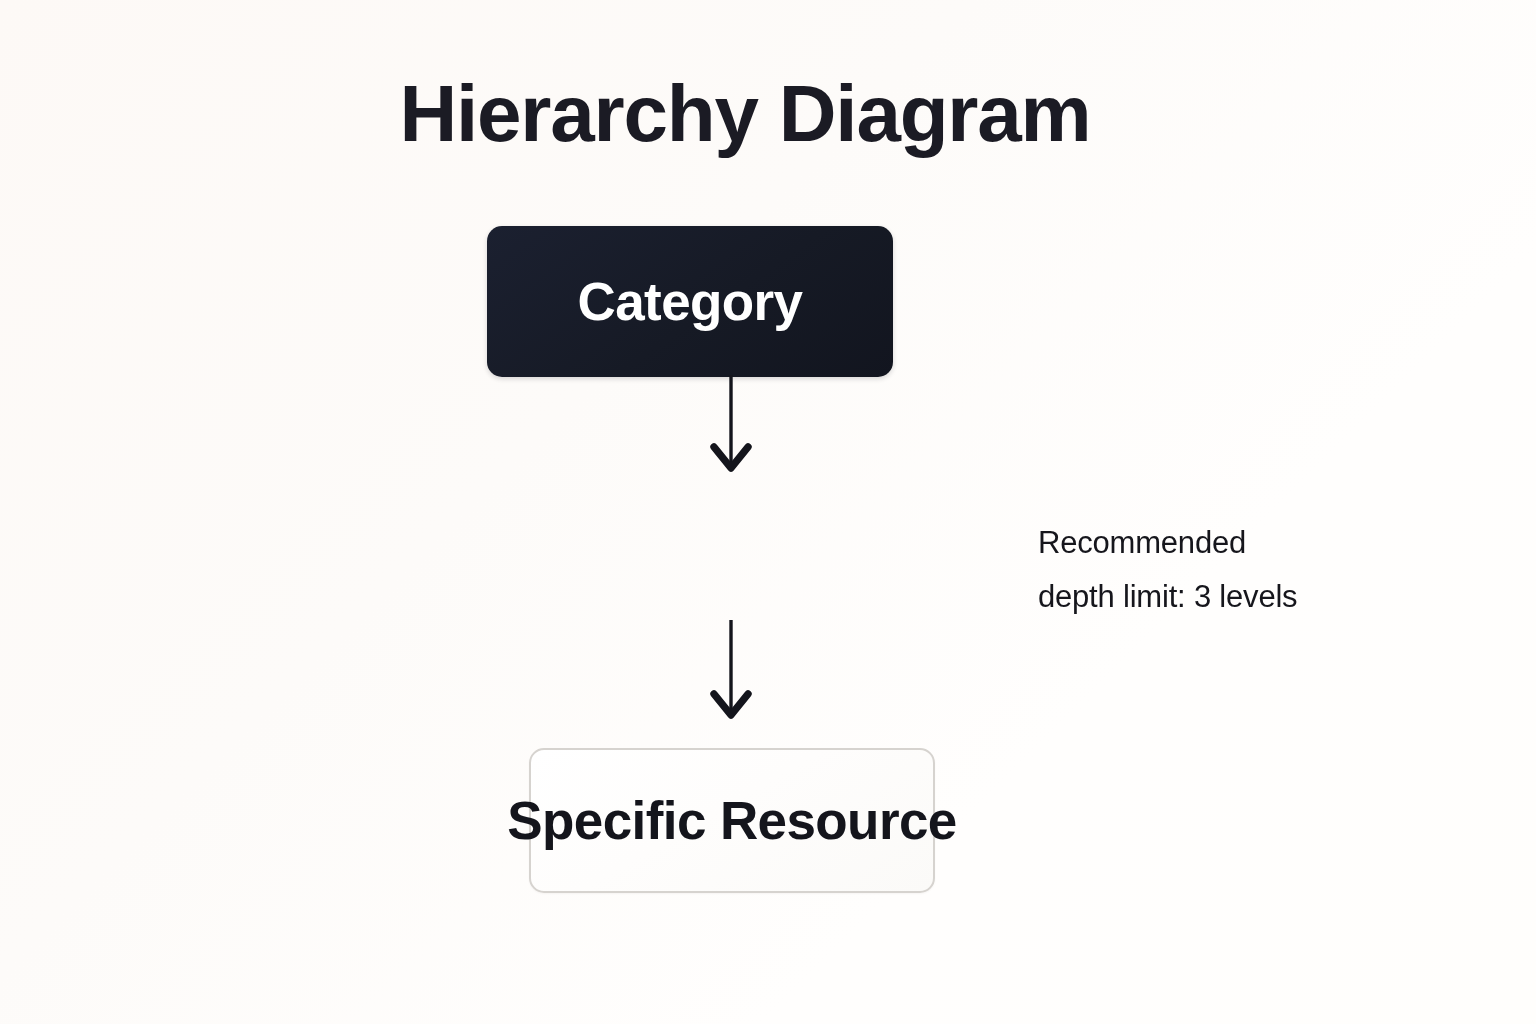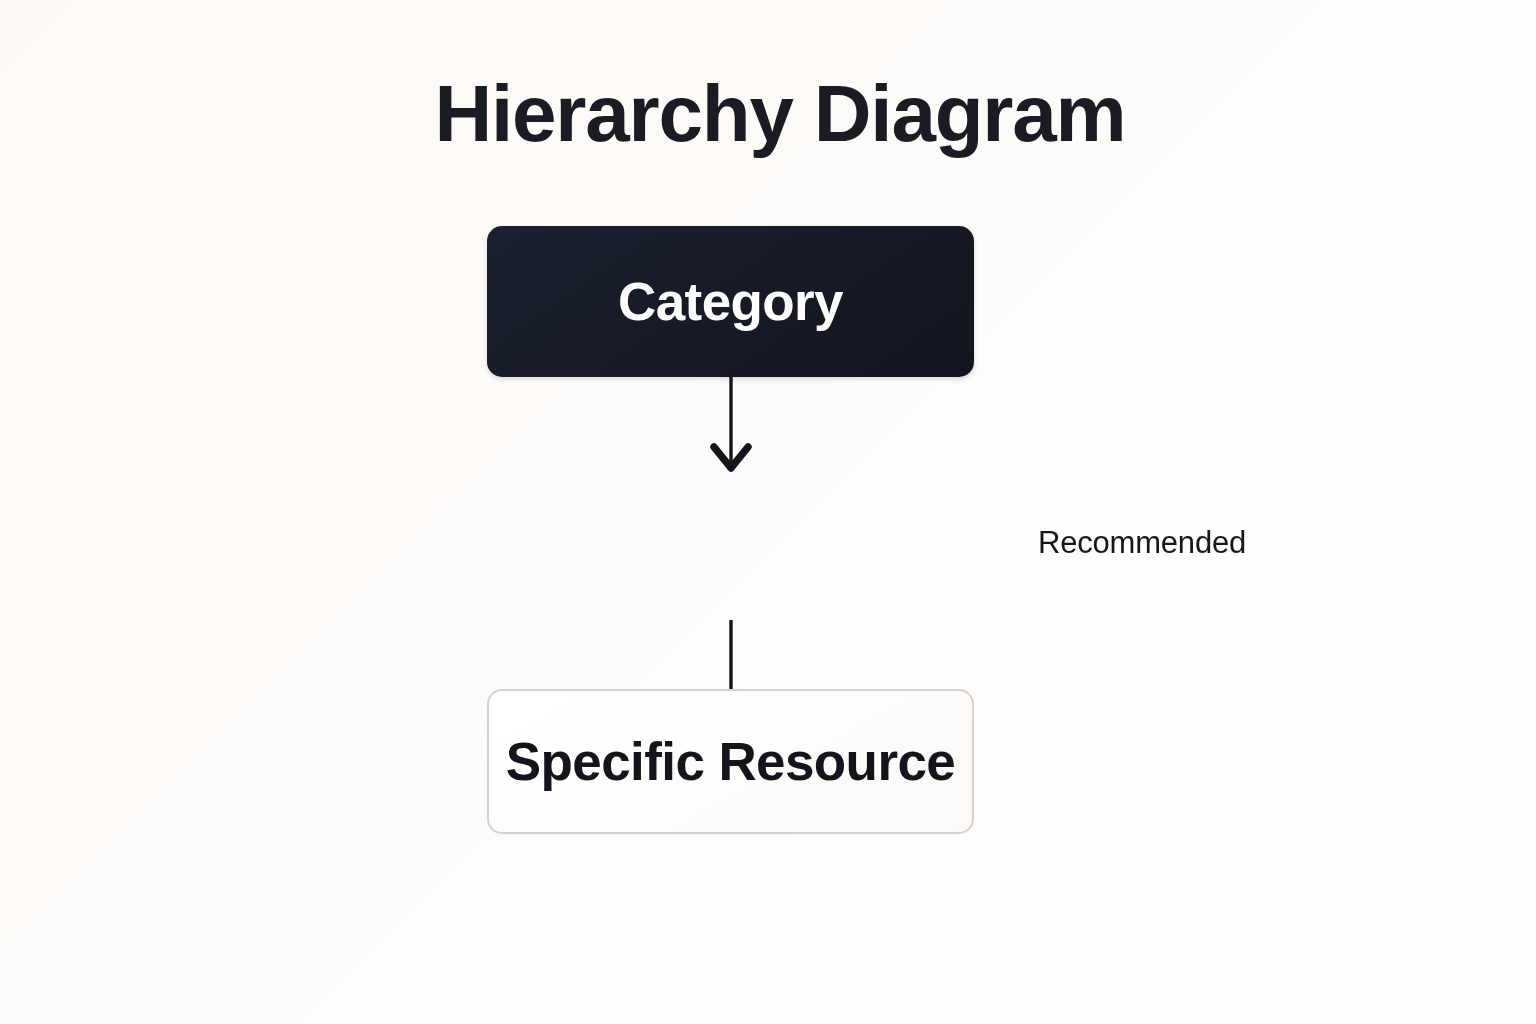--- a/index.html
+++ b/index.html
@@ -30,28 +30,27 @@
     left: 0;
     top: 74px;
     width: 1490px;
     text-align: center;
     font-size: 80px;
     font-weight: 700;
     letter-spacing: -1.2px;
     color: #1b1b24;
     line-height: 1;
     white-space: nowrap;
-    padding-left: 35px;
   }
 
   
   .node {
     position: absolute;
     left: 487px;
-    width: 487px;
+    width: 406px;
     box-sizing: border-box;
     display: flex;
     align-items: center;
     justify-content: center;
     border-radius: 15px;
   }
 
   .node-label {
     font-size: 53px;
     line-height: 1.05;
@@ -80,22 +79,23 @@
     color: #14151c;
     font-weight: 600;
   }
 
   .node-mid {
     top: 475px;
     height: 147px;
   }
 
   .node-leaf {
-    top: 689px;
+    top: 748px;
     height: 145px;
+    margin-left: 42px;
   }
 
   
   .connector {
     position: absolute;
     left: 703px;
     width: 56px;
   }
   .connector svg {
     display: block;
@@ -146,15 +146,16 @@
       <path d="M11 74 L28 95 L45 74" stroke="#14151c" stroke-width="7.4" stroke-linecap="round" stroke-linejoin="round" fill="none"></path>
     </svg>
   </div>
 
   <div class="node node-light node-leaf">
     <span class="node-label">Specific Resource</span>
   </div>
 
   <div class="annotation">
     <span class="anno-line">Recommended</span>
+    <span class="anno-line">depth limit: 3 levels</span>
   </div>
 
 </div>
 
 </body></html>

